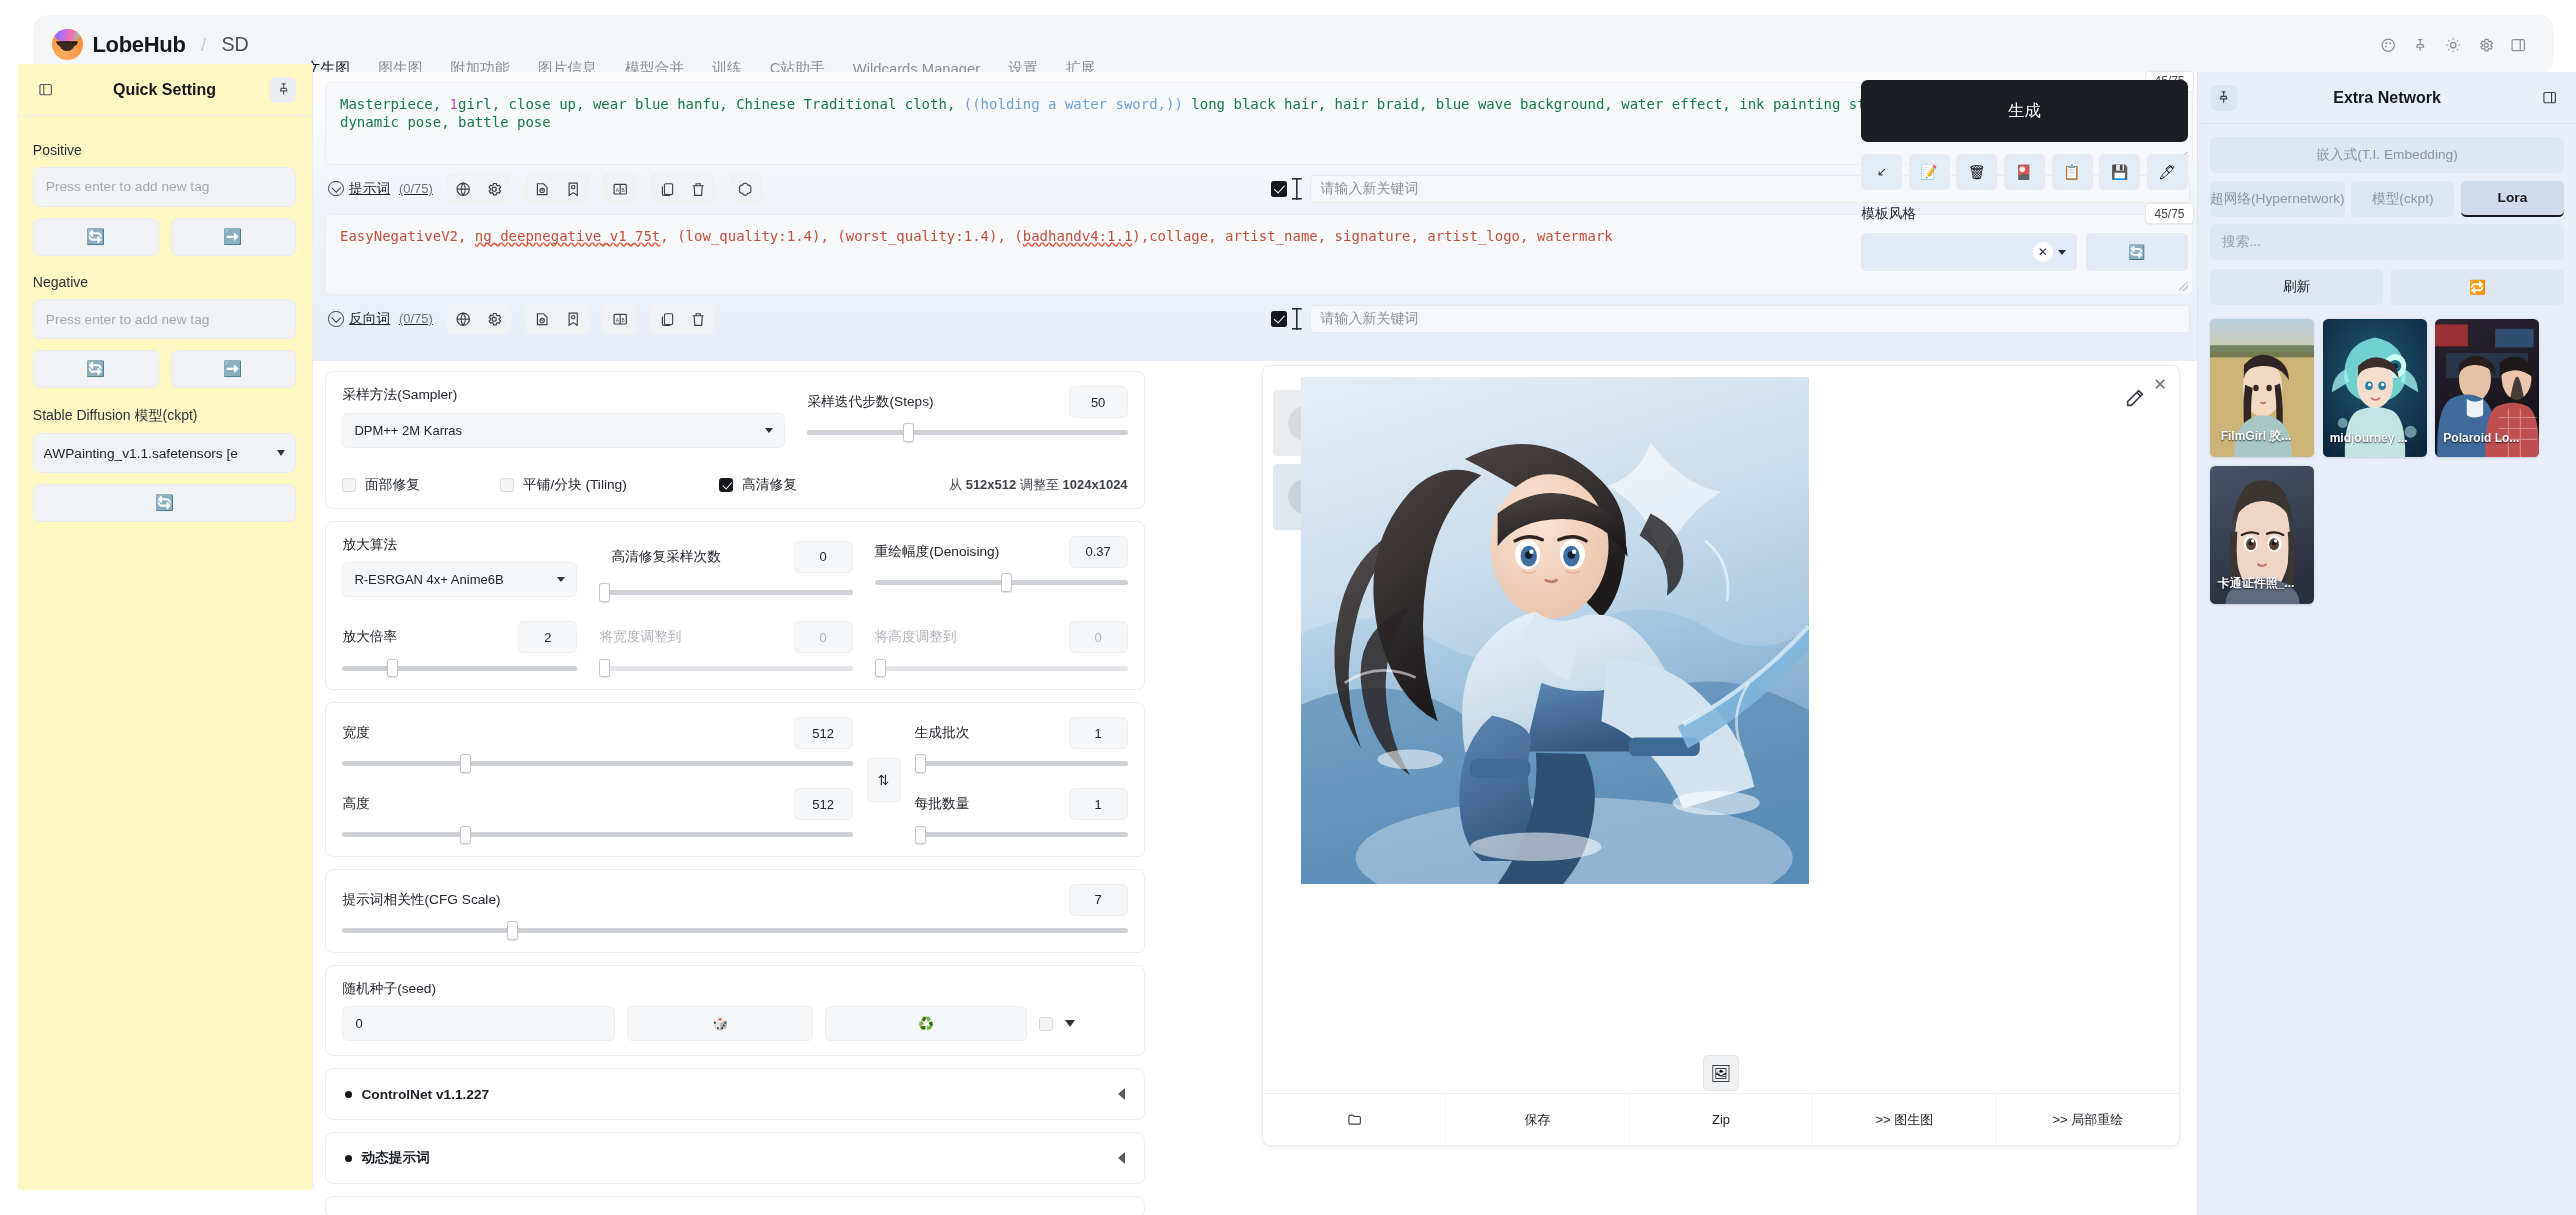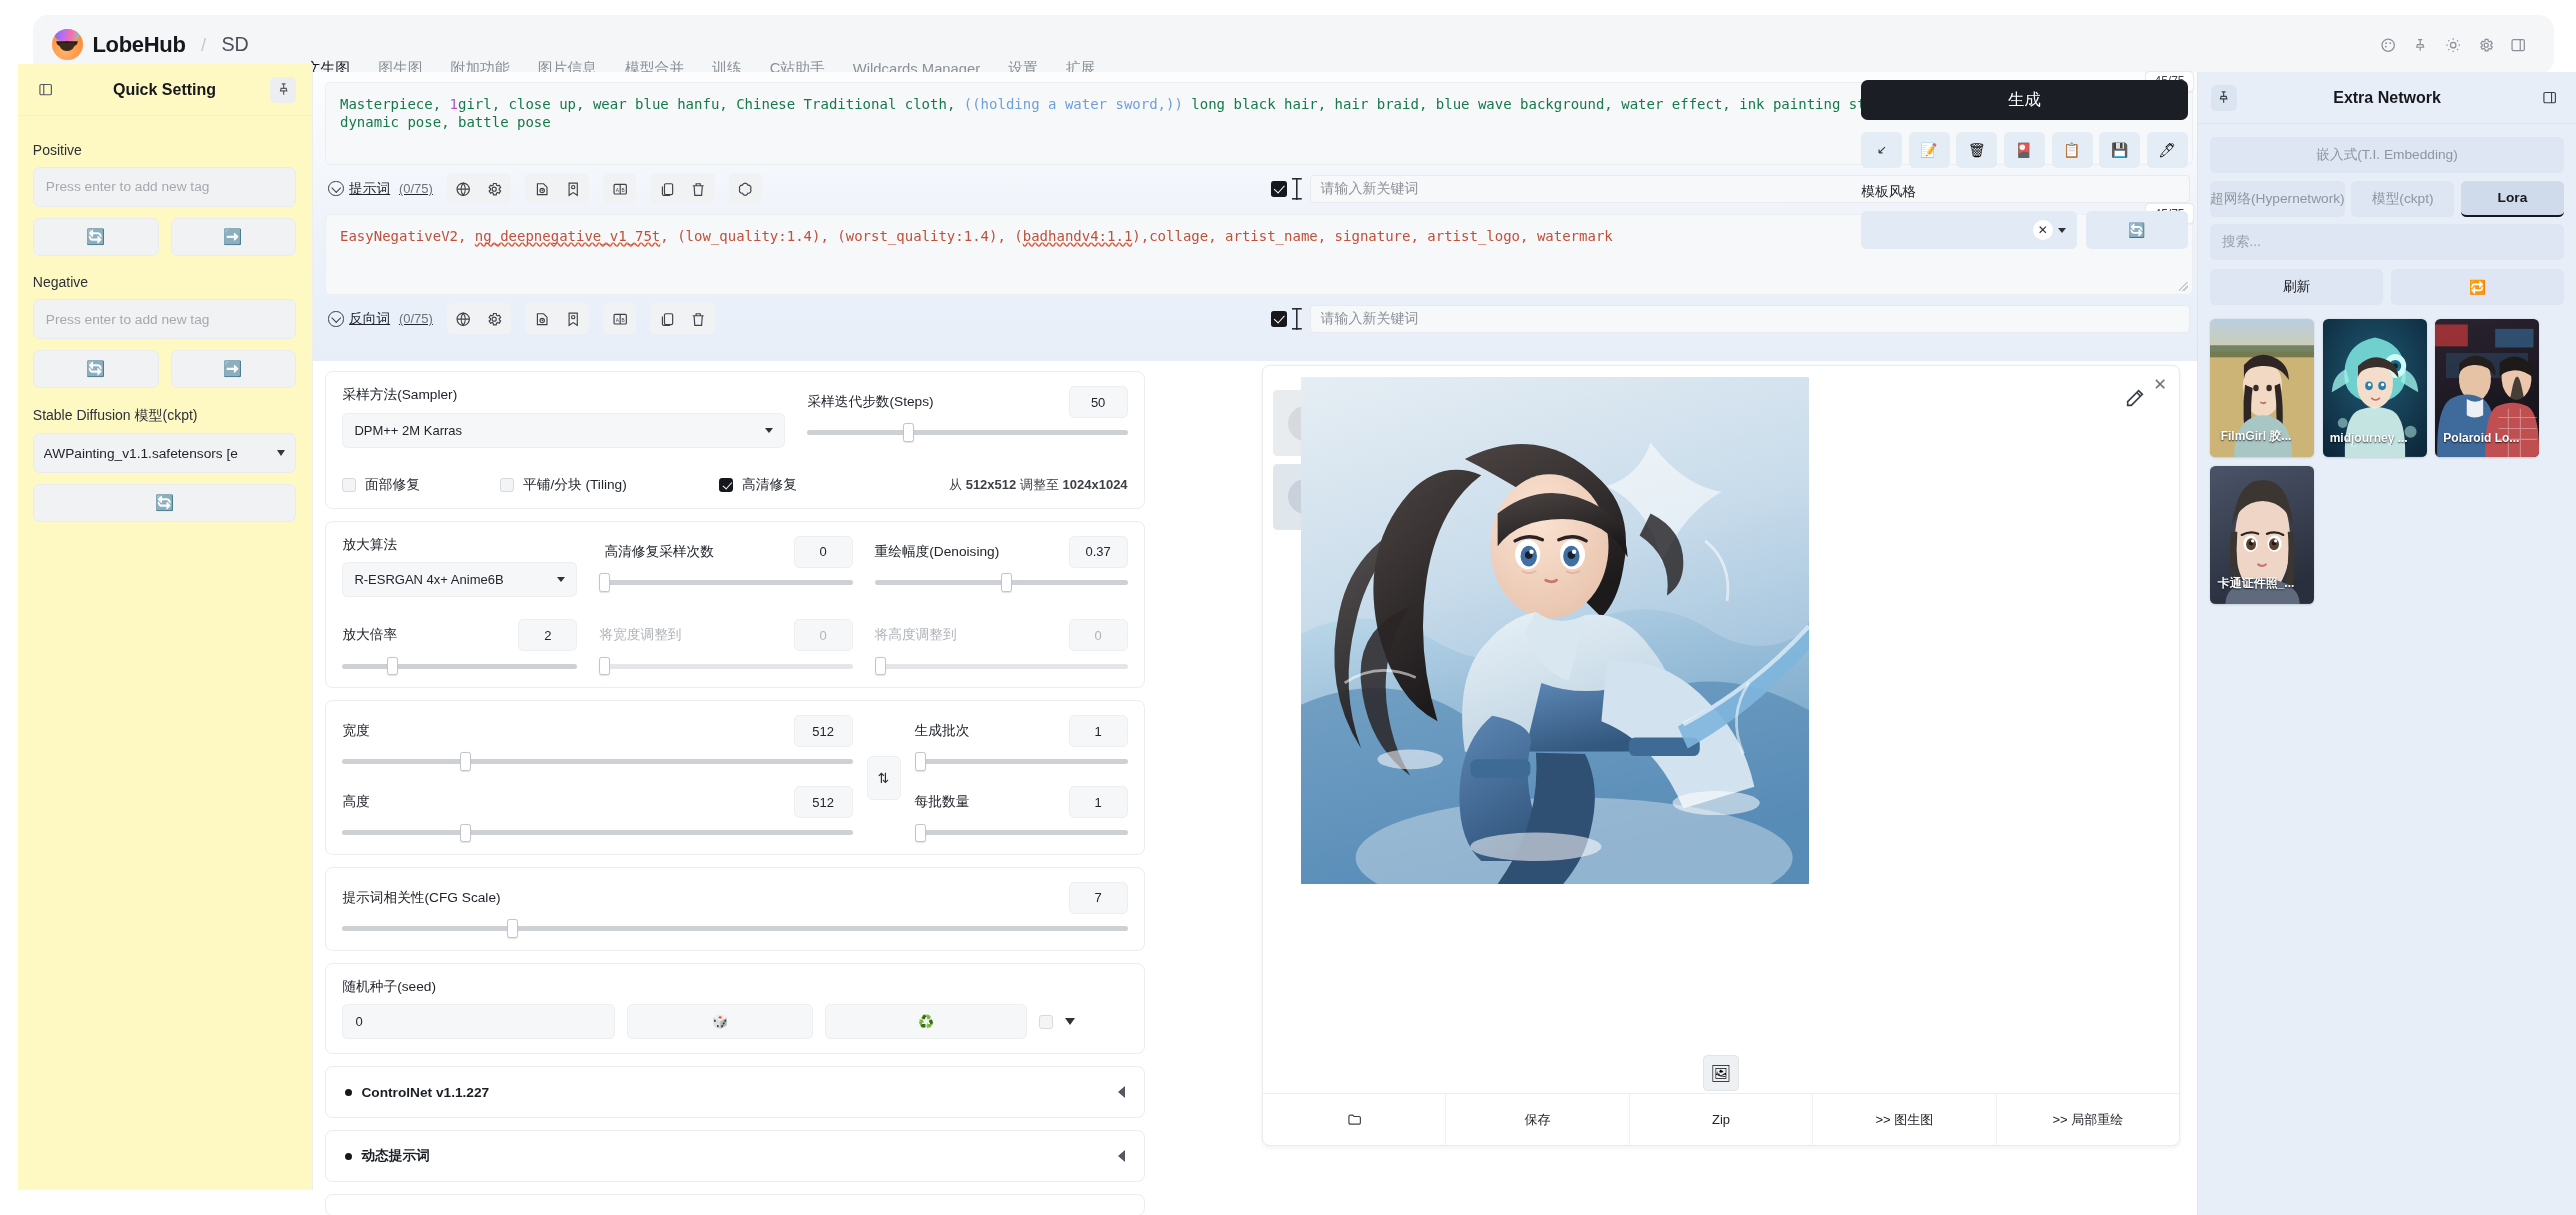--- a/index.html
+++ b/index.html
@@ -230,21 +230,21 @@
   }
   .pv-act:last-child { border-right: none; }
   .pv-act svg { width: 15.3px; height: 15.3px; stroke: #3c4047; fill: none; stroke-width: 1.8; }
 
   
   .genpanel {
     position: absolute; left: 1858px; top: 80px; width: 333px; height: 273px;
     padding: 0 3.3px;
   }
   .genbtn {
-    height: 40px; background: #1b1e24; border-radius: 6.6px; color: #ffffff;
+    height: 62px; background: #1b1e24; border-radius: 6.6px; color: #ffffff;
     display: flex; align-items: center; justify-content: center; font-size: 16.4px; cursor: pointer;
   }
   .gen-icons { display: flex; gap: 6.6px; margin-top: 12px; }
   .gen-ico {
     flex: 1; height: 36px; background: #e4ecf6; border-radius: 5.5px;
     display: flex; align-items: center; justify-content: center; cursor: pointer; font-size: 14px;
   }
   .gen-ico svg { width: 14px; height: 14px; stroke: #3b4047; fill: none; stroke-width: 2; }
   .gen-sub { margin-top: 15.3px; font-size: 13.7px; color: #22262c; }
   .gen-row { display: flex; gap: 8.7px; margin-top: 9.8px; }
@@ -616,21 +616,21 @@
       <div class="row">
         <div class="col" style="flex:0 0 235px;">
           <div class="lbl">放大算法</div>
           <div class="select">
             <span class="txt">R-ESRGAN 4x+ Anime6B</span>
             <span class="car"></span>
           </div>
         </div>
         <div class="col">
           <div class="labelrow">
-            <span class="lbl" style="margin:5px;">高清修复采样次数</span>
+            <span class="lbl" style="margin:12px;">高清修复采样次数</span>
             <span class="numbox">0</span>
           </div>
           <div class="slider">
             <div class="track"></div>
             <div class="thumb" style="left:0%;"></div>
           </div>
         </div>
         <div class="col">
           <div class="labelrow">
             <span class="lbl" style="margin:0;">重绘幅度(Denoising)</span>

